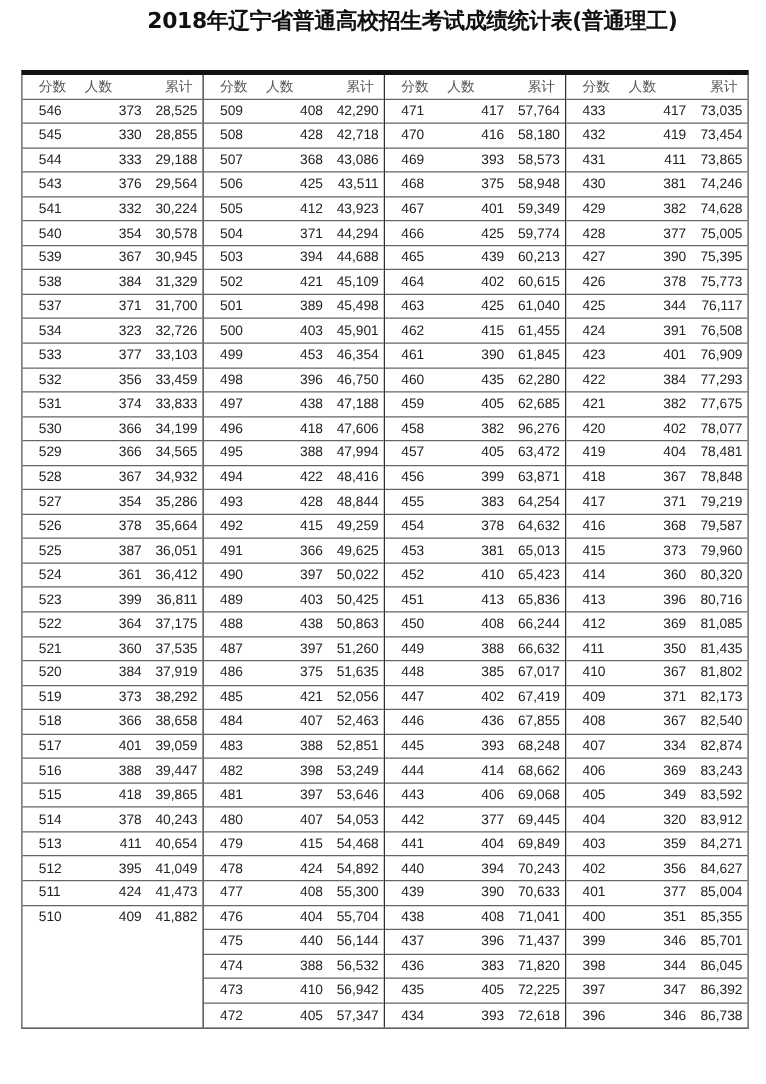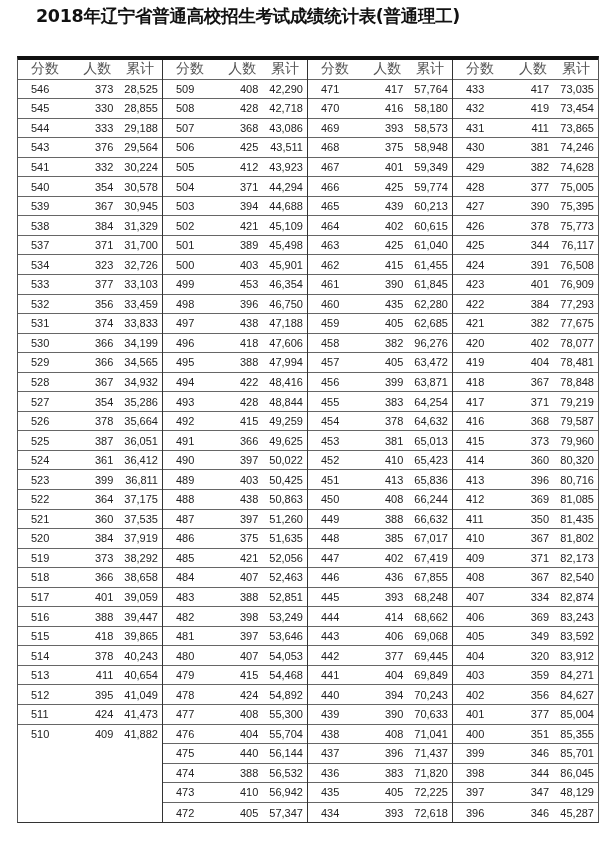--- a/index.html
+++ b/index.html
@@ -1,22 +1,23 @@
 <!DOCTYPE html>
 <html><head>
 <meta charset="utf-8">
 <style>
   html, body { margin: 0; padding: 0; background: #ffffff; }
   body { width: 613px; height: 867px; position: relative; overflow: hidden; }
   .title {
     position: absolute; left: 0; top: 4px; width: 496px;
-    text-align: center;
+    text-align: right;
     font-family: "DejaVu Sans", sans-serif;
     font-weight: bold; font-size: 17.5px; color: #111;
     letter-spacing: -0.3px;
+    padding-left: 46px;
   }
   .table-wrap {
     position: absolute; left: 17px; top: 56px; width: 580px;
     border-top: 4px solid #111;
     border-left: 1px solid #555;
     border-right: 1px solid #555;
     border-bottom: 1px solid #333;
     display: flex;
   }
   .block {
@@ -25,25 +26,25 @@
   }
   .block:last-child { border-right: none; }
   .row {
     height: 19.55px; box-sizing: border-box;
     border-bottom: 1px solid #666;
     display: flex; align-items: center;
     font-family: "Liberation Sans", sans-serif;
     font-size: 11px; color: #222;
   }
   .row:last-child { border-bottom: none; align-items: center; }
-  .hdr { height: 19.5px; color: #555; font-family: "DejaVu Serif", serif; font-size: 14px; }
+  .hdr { height: 19.5px; color: #555; font-family: "DejaVu Serif", serif; font-size: 11px; }
   .c-score { width: 50px; padding-left: 13px; box-sizing: border-box; }
   .c-count { width: 46px; text-align: right; box-sizing: border-box; }
   .c-cum { width: 49px; text-align: right; padding-right: 4px; box-sizing: border-box; }
-  .hdr .c-count { text-align: right; padding-right: 2px; }
+  .hdr .c-count { text-align: left; padding-right: 2px; }
   .hdr .c-cum { padding-right: 8px; }
 </style>
 </head>
 <body>
 
 <div class="title">2018年辽宁省普通高校招生考试成绩统计表(普通理工)</div>
 
 <div class="table-wrap" id="table">
     <div class="block">
       <div class="row hdr">
@@ -798,21 +799,21 @@
         <span class="c-cum">85,701</span>
       </div>
       <div class="row">
         <span class="c-score">398</span>
         <span class="c-count">344</span>
         <span class="c-cum">86,045</span>
       </div>
       <div class="row">
         <span class="c-score">397</span>
         <span class="c-count">347</span>
-        <span class="c-cum">48,129</span>
+        <span class="c-cum">86,392</span>
       </div>
       <div class="row">
         <span class="c-score">396</span>
         <span class="c-count">346</span>
-        <span class="c-cum">45,287</span>
+        <span class="c-cum">86,738</span>
       </div>
     </div>
   </div>
 
 </body></html>

